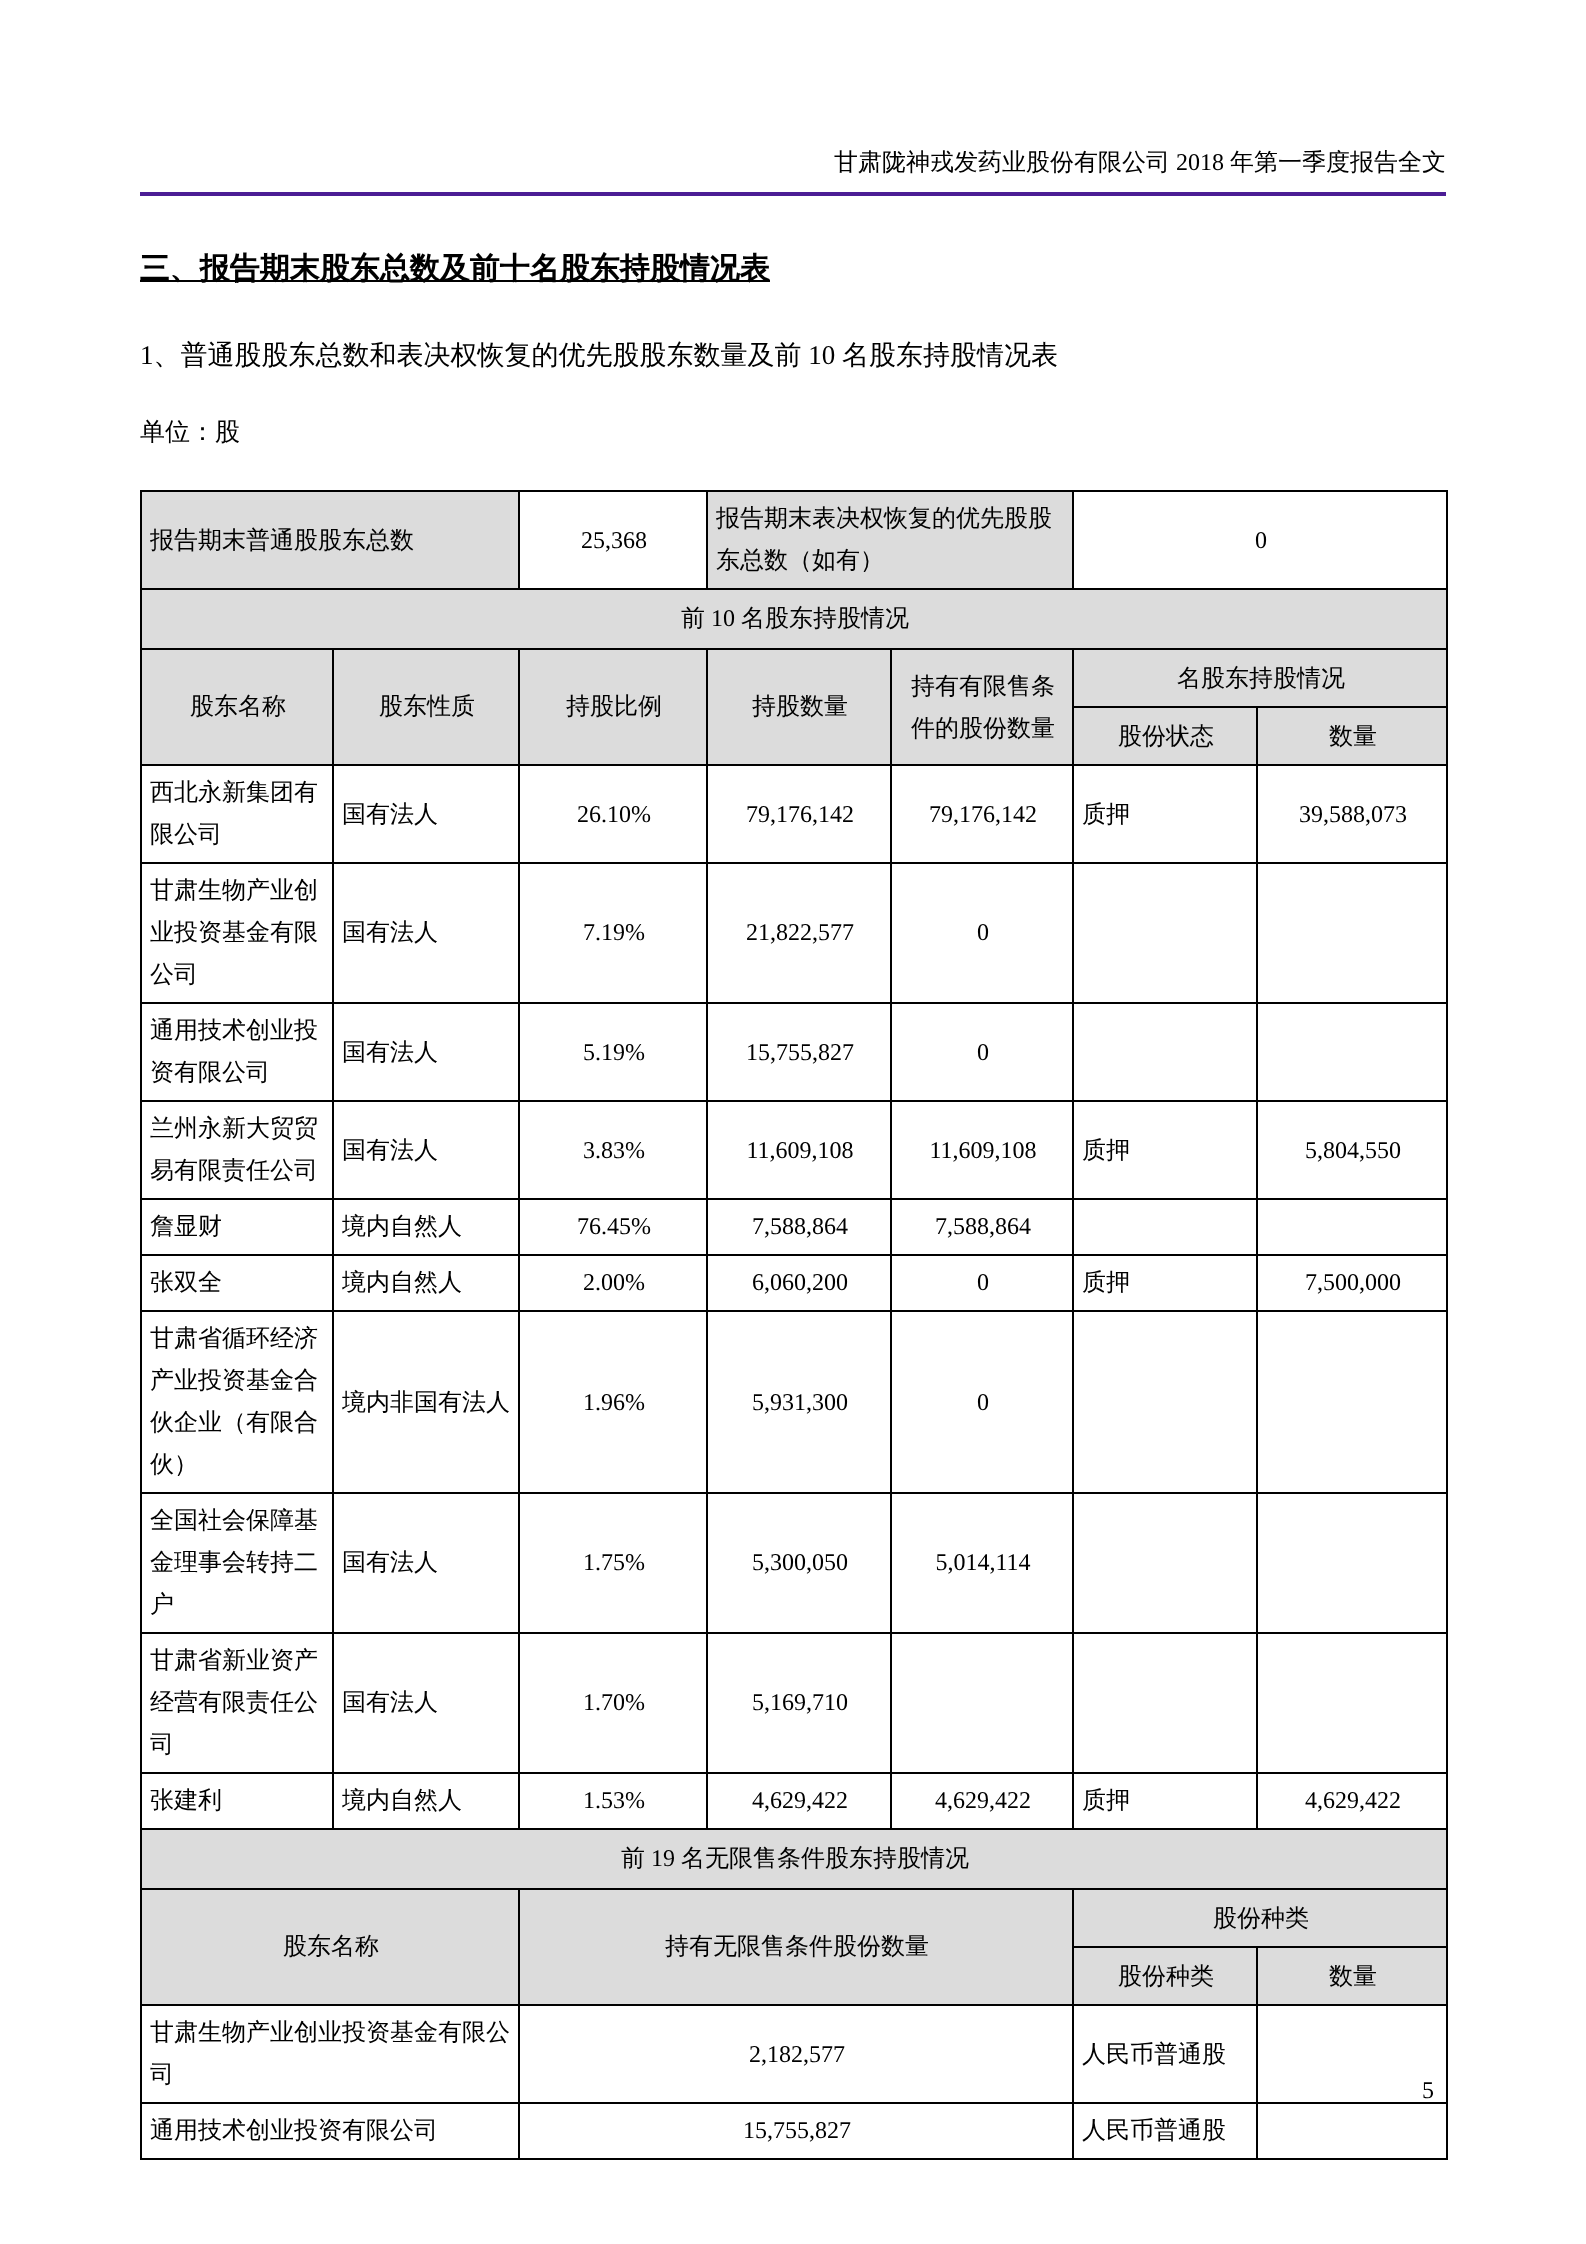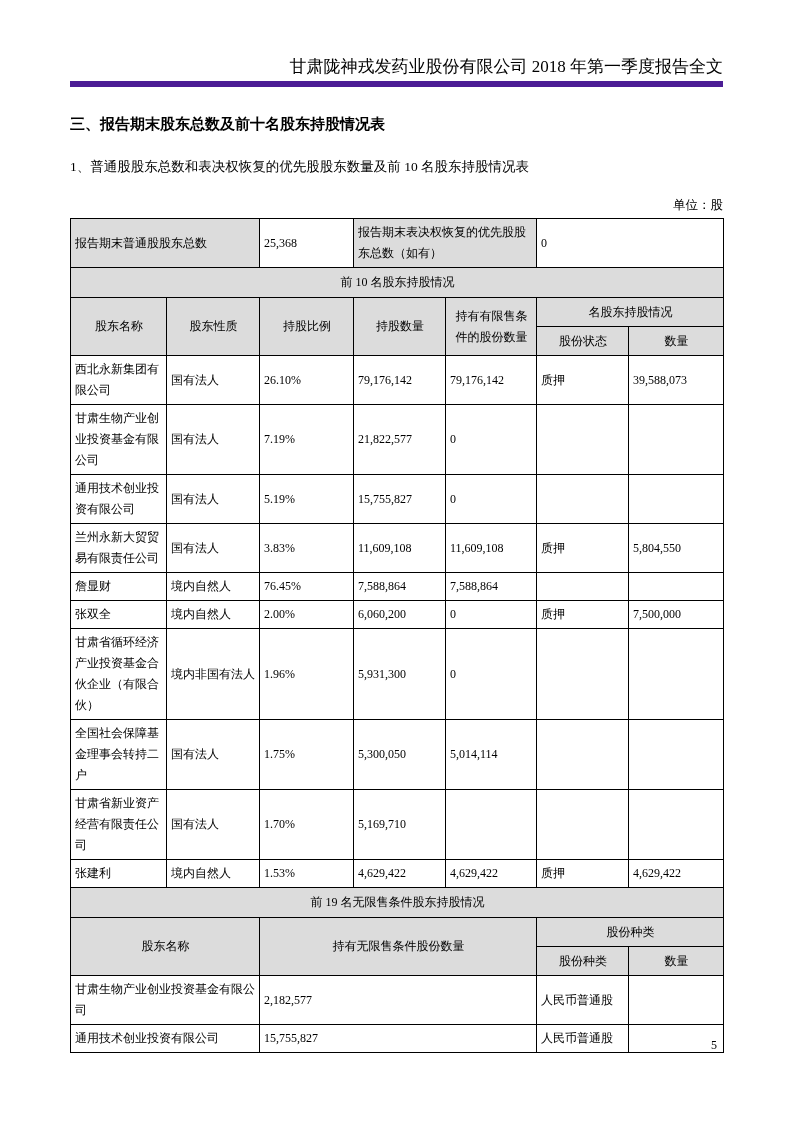--- a/index.html
+++ b/index.html
@@ -4,43 +4,43 @@
 <style>
   html,body { margin:0; padding:0; }
   body {
     width:793px; height:1122px;
     background:#ffffff; color:#000;
     font-family:"Liberation Serif","DejaVu Serif",serif;
     position:relative; overflow:hidden;
   }
   .content { position:absolute; left:70px; top:0; width:653px; }
   .doc-header {
-    margin-top:59px; text-align:right; font-size:17px; line-height:15px;
-    padding-bottom:7px; border-bottom:6px solid #4c1d95;
-  }
-  .sec-title  { margin:27px 0 0 0; font-size:15px; font-weight:bold; line-height:20px; }
+    margin-top:74px; text-align:right; font-size:12px; line-height:15px;
+    padding-bottom:7px; border-bottom:2px solid #4c1d95;
+  }
+  .sec-title  { margin:27px 0 0 0; font-size:15px; font-weight:bold; line-height:20px;text-decoration:underline; }
   .sub-title  { margin:24px 0 0 0; font-size:13.5px; font-weight:normal; line-height:18px; }
-  .unit-label { margin:21px 0 5px 0; text-align:right; font-size:12.5px; line-height:16px; }
+  .unit-label { margin:21px 0 21px 0; text-align:left; font-size:12.5px; line-height:16px; }
 
   table.shareholders {
     width:653px; border-collapse:collapse; table-layout:fixed;
     border:1.5px solid #000;
     padding-left:34px;
   }
   .shareholders td, .shareholders th {
     border:1px solid #000;
     font-size:12px; line-height:21px; font-weight:normal;
     padding:3px 3px 3px 4px;
     vertical-align:middle;
     word-break:break-all;
     overflow:hidden;
   }
   .g   { background:#dcdcdc; }
   .cc  { text-align:center;margin-left:28px; }
-  .num { text-align:left; }
+  .num { text-align:center; }
   .lft { text-align:left; }
   tr.r-summary td { height:40px; }
   tr.r-section td { height:23px; }
   tr.r-head th    { height:22px; }
   .page-num { position:absolute; top:1038px; right:76px; font-size:12px; }
 </style>
 </head>
 <body>
 
 <div class="content">

